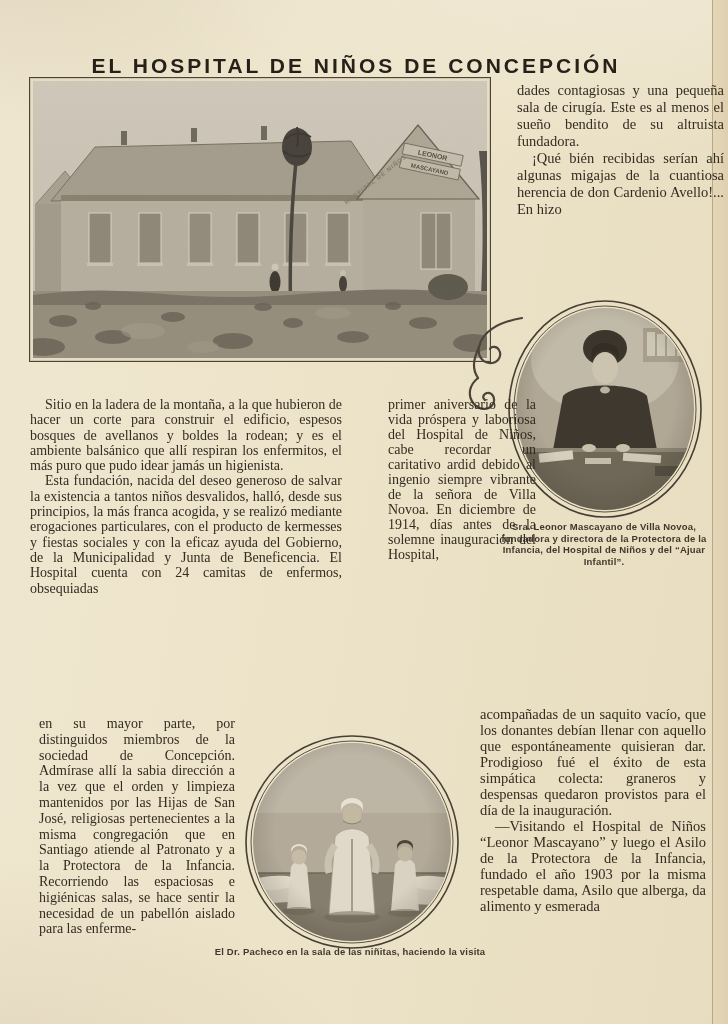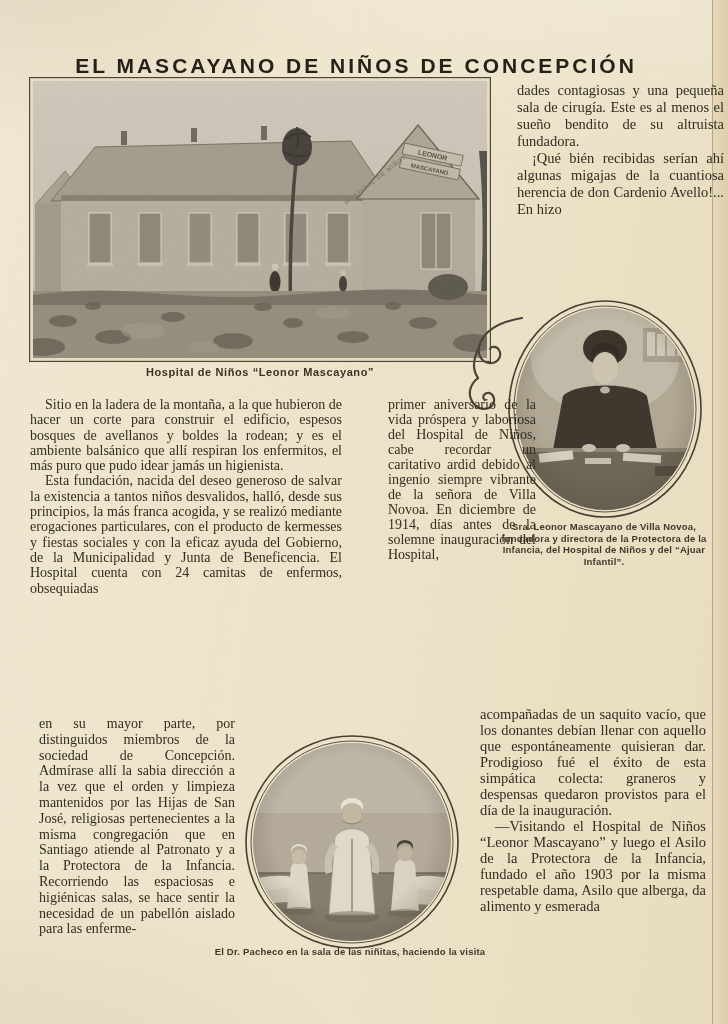--- a/index.html
+++ b/index.html
@@ -27,21 +27,21 @@
     font-weight:bold;font-size:9.5px;line-height:11.5px;letter-spacing:.2px;color:#40382b;}
   svg{display:block;}
 </style>
 </head>
 <body>
 
 <div class="page">
 
   <div class="right-strip"></div>
 
-  <h1 class="page-title">EL MASCAYANO DE NIÑOS DE CONCEPCIÓN</h1>
+  <h1 class="page-title">EL HOSPITAL DE NIÑOS DE CONCEPCIÓN</h1>
 
   <div class="photo-frame" style="left:29px;top:77px;width:454px;height:277px;">
     <svg width="454" height="277" viewBox="0 0 454 277">
       <defs>
         <filter id="grainA">
             <feTurbulence type="fractalNoise" baseFrequency="0.9" numOctaves="2" result="n"></feTurbulence>
             <feColorMatrix in="n" type="matrix" values="0 0 0 0 0.35 0 0 0 0 0.32 0 0 0 0 0.27 0 0 0 0.6 0"></feColorMatrix>
             <feComposite operator="in" in2="SourceGraphic"></feComposite>
           </filter>
         <linearGradient id="skyA" x1="0" y1="0" x2="0" y2="1">
@@ -121,21 +121,20 @@
       </g>
       <g opacity="0.5">
         <ellipse cx="110" cy="250" rx="22" ry="8" fill="#a79f8d"></ellipse>
         <ellipse cx="300" cy="232" rx="18" ry="6" fill="#a49c8a"></ellipse>
         <ellipse cx="170" cy="266" rx="16" ry="6" fill="#a29a88"></ellipse>
       </g>
       <rect x="0" y="0" width="454" height="277" filter="url(#grainA)" opacity="0.10"></rect>
     </svg>
   </div>
 
-  <div class="cap-bold" style="left:30px;top:366px;width:460px;">Hospital de Niños “Leonor Mascayano”</div>
 
   <div class="tblock" style="left:517px;top:82px;width:207px;font-size:14.5px;line-height:17px;">
     <p>dades contagiosas y una pequeña sala de cirugía. Este es al menos el sueño bendito de su altruista fundadora.</p>
     <p class="ind">¡Qué bién recibidas serían ahí algunas migajas de la cuantiosa herencia de don Cardenio Avello!... En hizo</p>
   </div>
 
   <svg style="position:absolute;left:466px;top:314px;" width="58" height="112" viewBox="0 0 58 112">
     <g stroke="#4b443a" stroke-width="2.2" fill="none" stroke-linecap="round">
       <path d="M56,4 C32,8 16,18 13,33 c-2,10 5,17 13,16 c7,-1 10,-8 7,-13 c-2,-4 -8,-4 -9,-1"></path>
       <path d="M13,33 C7,46 6,55 12,64"></path>

